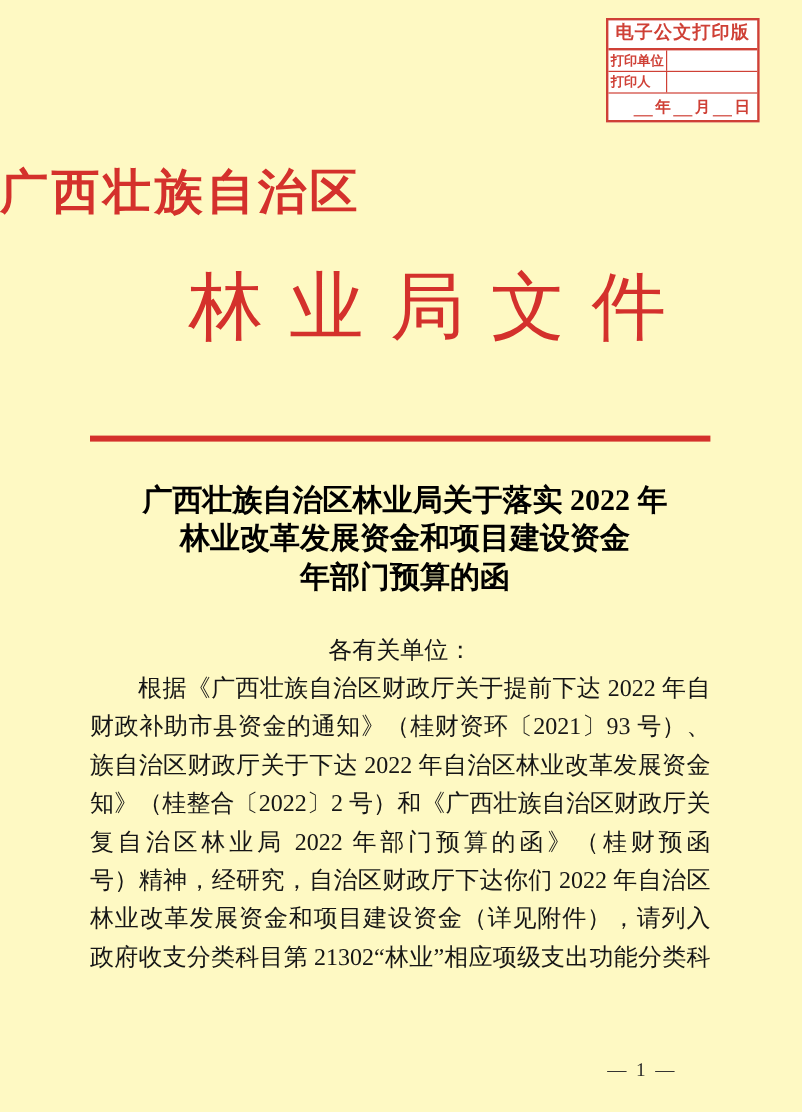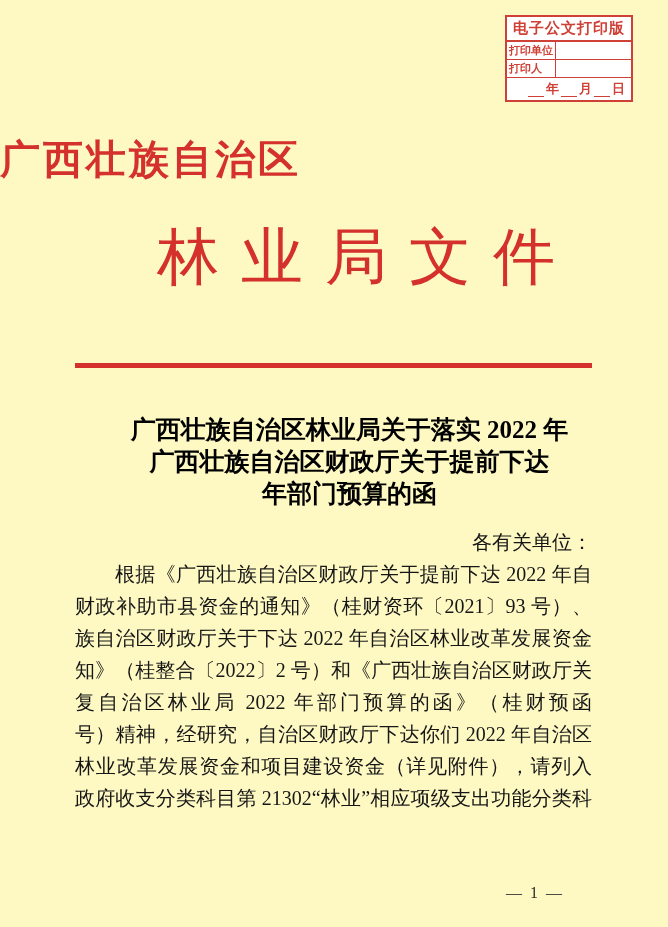--- a/index.html
+++ b/index.html
@@ -80,29 +80,29 @@
 
   .redline{
     position:absolute;top:363px;left:75px;width:517px;height:5px;
     background:var(--red);
   }
 
   
   .doc-title{
     position:absolute;top:398px;left:75px;width:517px;
     text-align:center;font-weight:bold;color:#000;
-    font-size:25px;line-height:32px;margin:16px;
+    font-size:25px;line-height:32px;margin:4px;
   }
 
   
   .body-text{
     position:absolute;top:526px;left:75px;width:517px;
     font-size:20px;line-height:32px;color:var(--ink);
   }
-  .salutation{text-align:right;height:32px;overflow:hidden;}
+  .salutation{text-align:center;height:32px;overflow:hidden;}
   .bodyline{
     text-align:justify;text-align-last:justify;
     height:32px;overflow:hidden;
   }
   .indent{text-indent:2em;}
 
   .pagenum{
     position:absolute;top:884px;left:495px;width:80px;
     text-align:center;font-size:16px;color:#2b2b2b;
     letter-spacing:2px;white-space:nowrap;
@@ -138,21 +138,21 @@
   </div>
   <div class="org2">
     <span class="ls">林业局文件</span>
   </div>
 
 
   <div class="redline"></div>
 
   <h1 class="doc-title">
     <div>广西壮族自治区林业局关于落实 2022 年</div>
-    <div>广西壮族自治区财政厅关于提前下达</div>
+    <div>林业改革发展资金和项目建设资金</div>
     <div>年部门预算的函</div>
   </h1>
 
   <div class="body-text">
     <div class="salutation">各有关单位：</div>
     <div class="bodyline indent">根据《广西壮族自治区财政厅关于提前下达 2022 年自治区</div>
     <div class="bodyline">财政补助市县资金的通知》（桂财资环〔2021〕93 号）、《广西壮</div>
     <div class="bodyline">族自治区财政厅关于下达 2022 年自治区林业改革发展资金的通</div>
     <div class="bodyline">知》（桂整合〔2022〕2 号）和《广西壮族自治区财政厅关于批</div>
     <div class="bodyline">复自治区林业局 2022 年部门预算的函》（桂财预函〔2022〕100</div>

